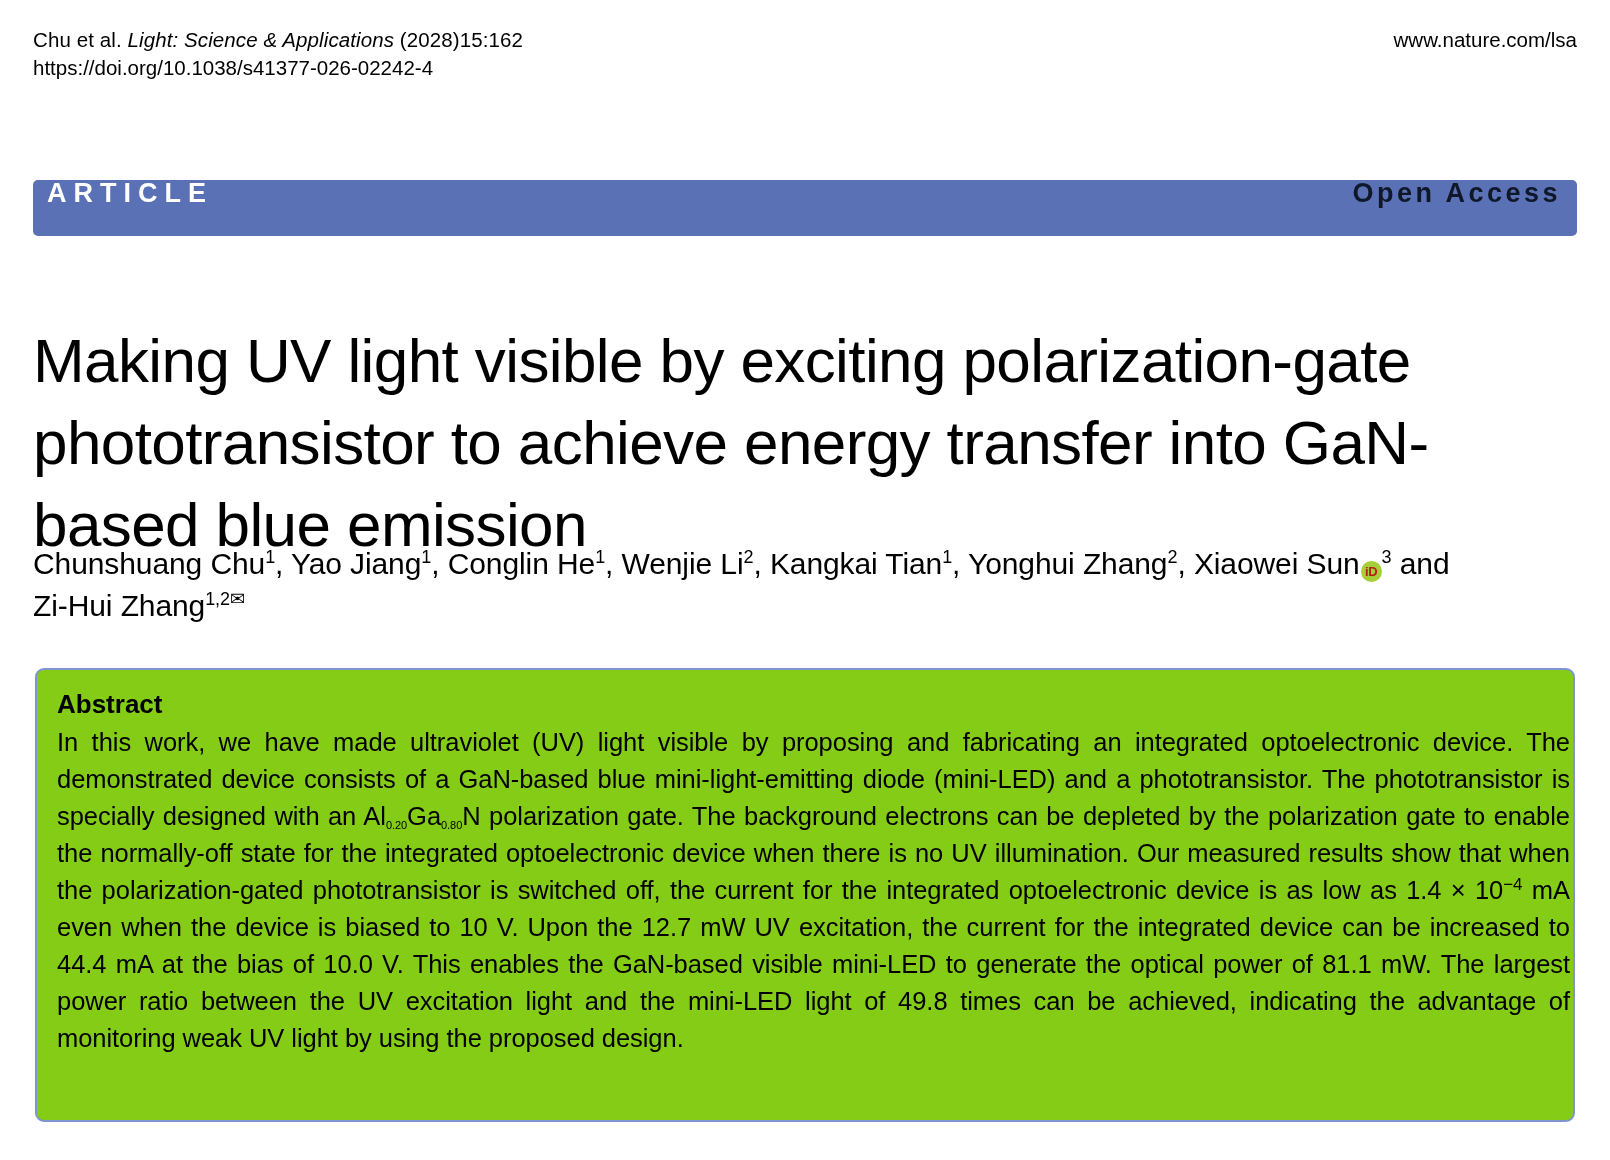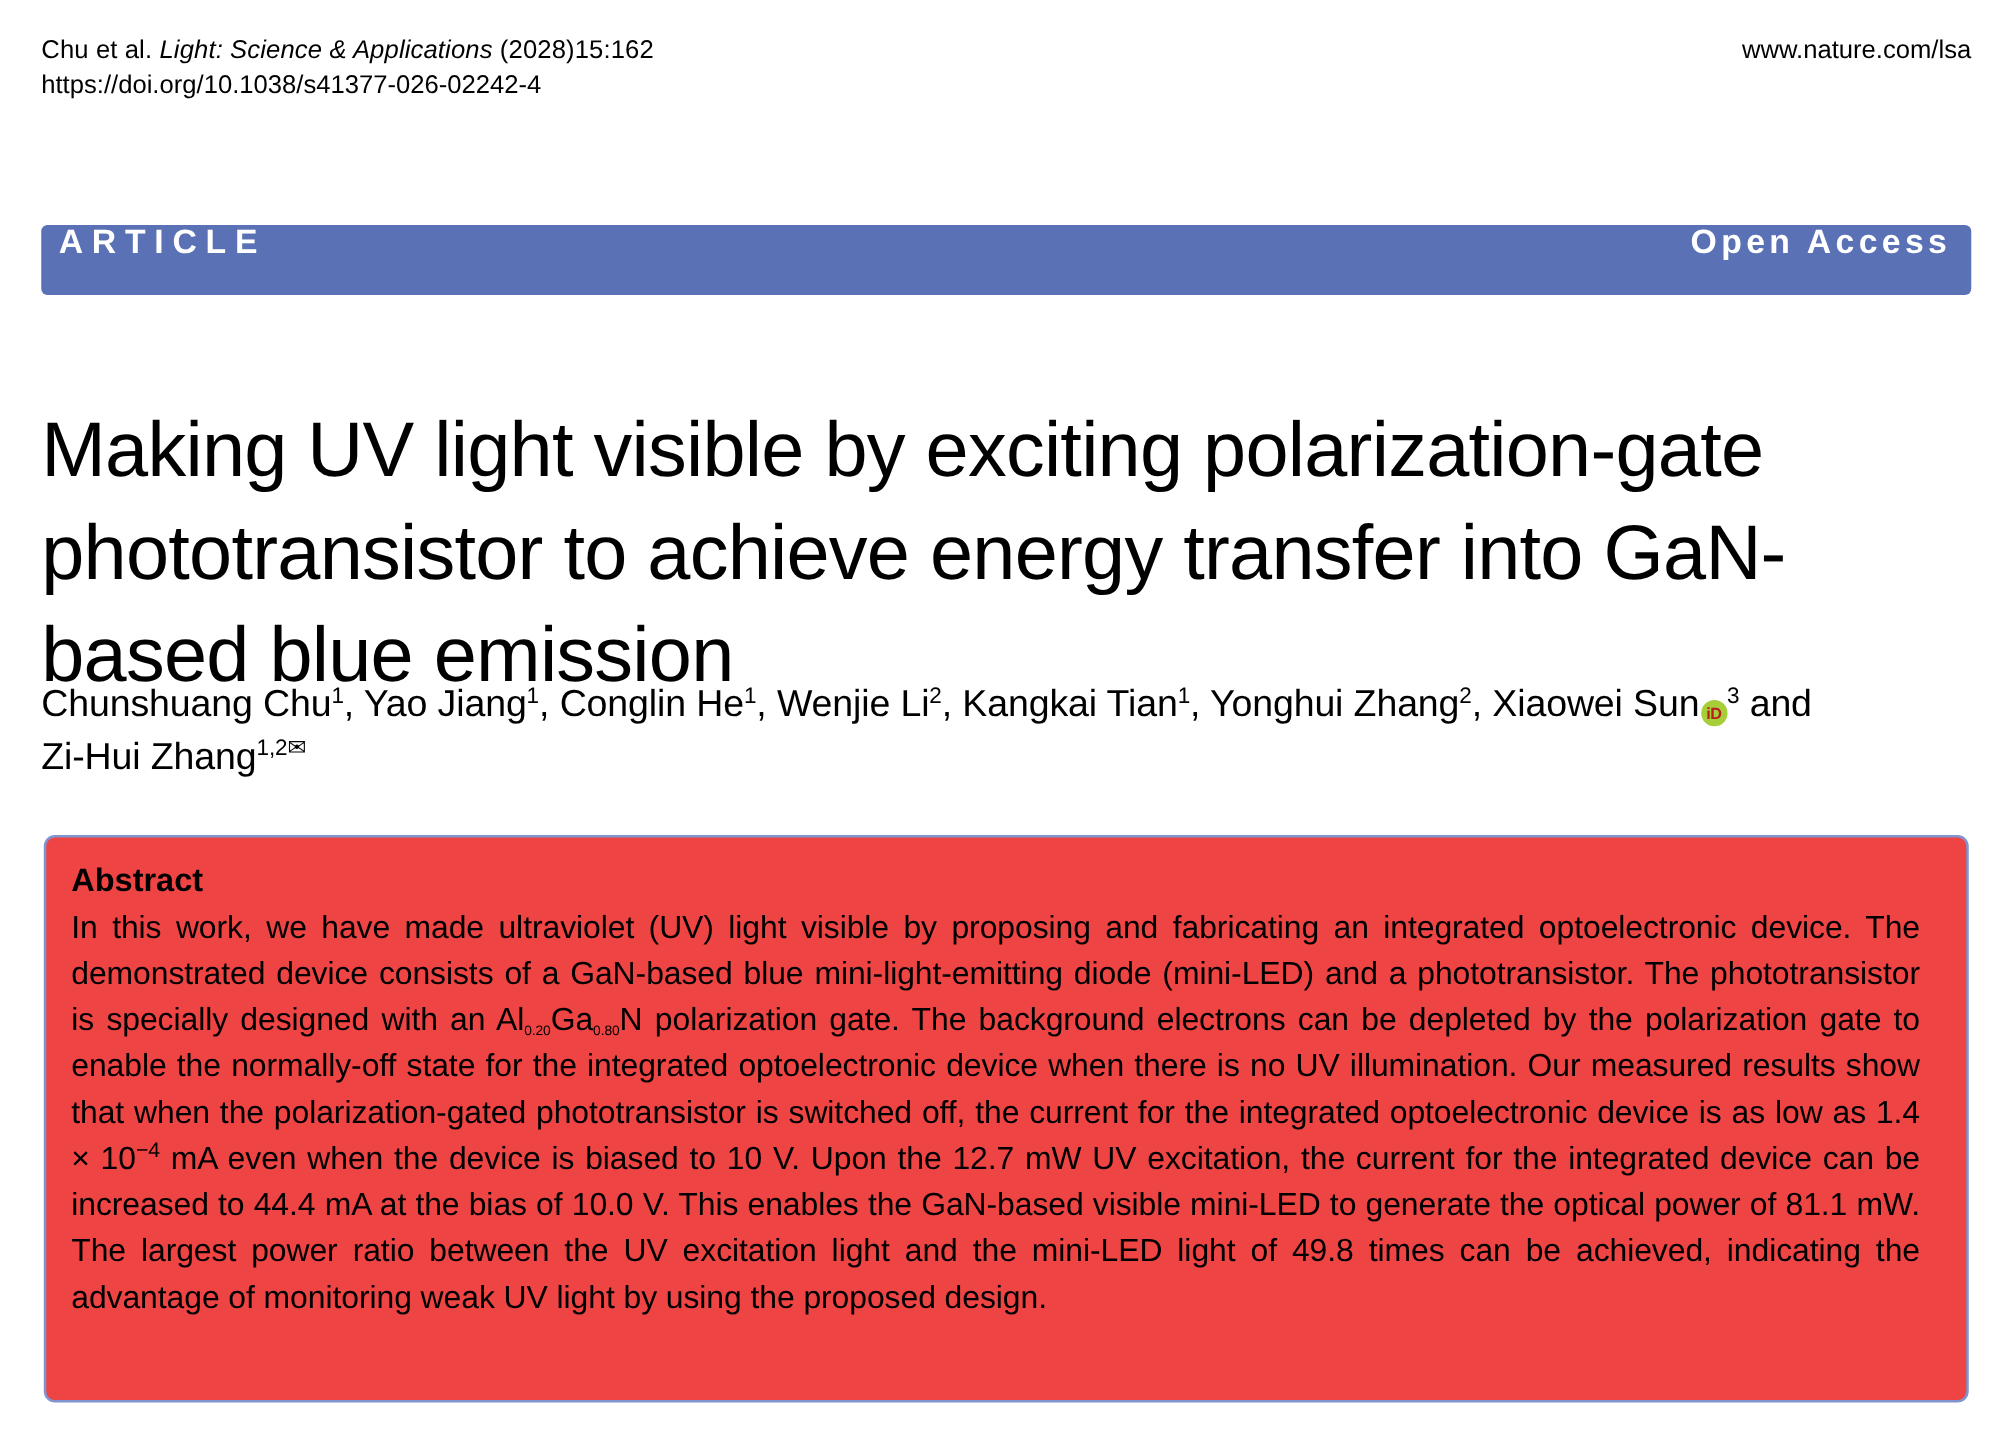--- a/index.html
+++ b/index.html
@@ -71,21 +71,21 @@
     box-sizing: border-box;
   }
   .banner-label {
     color: #ffffff;
     font-size: 27px;
     font-weight: bold;
     letter-spacing: 7px;
     line-height: 1;
   }
   .banner-access {
-    color: #ffffff;
+    color: #0f172a;
     font-size: 27px;
     font-weight: bold;
     letter-spacing: 3.5px;
     line-height: 1;
     padding-right: 2px;
   }
 
   
   .title {
     position: absolute;
@@ -139,22 +139,22 @@
   
   .abstract-box {
     position: absolute;
     left: 35px;
     top: 668px;
     right: 35px;
     bottom: 38px;
     border: 2px solid #8094cf;
     border-radius: 9px;
     box-sizing: border-box;
-    padding: 16px 37px 10px 20px;
-    background: #ef4444;
+    padding: 16px 3px 10px 20px;
+    background: #84cc16;
   }
   .abstract-heading {
     font-size: 26px;
     font-weight: bold;
     line-height: 36px;
     margin-bottom: 2px;
   }
   .abstract-body {
     font-size: 25.5px;
     line-height: 37px;

